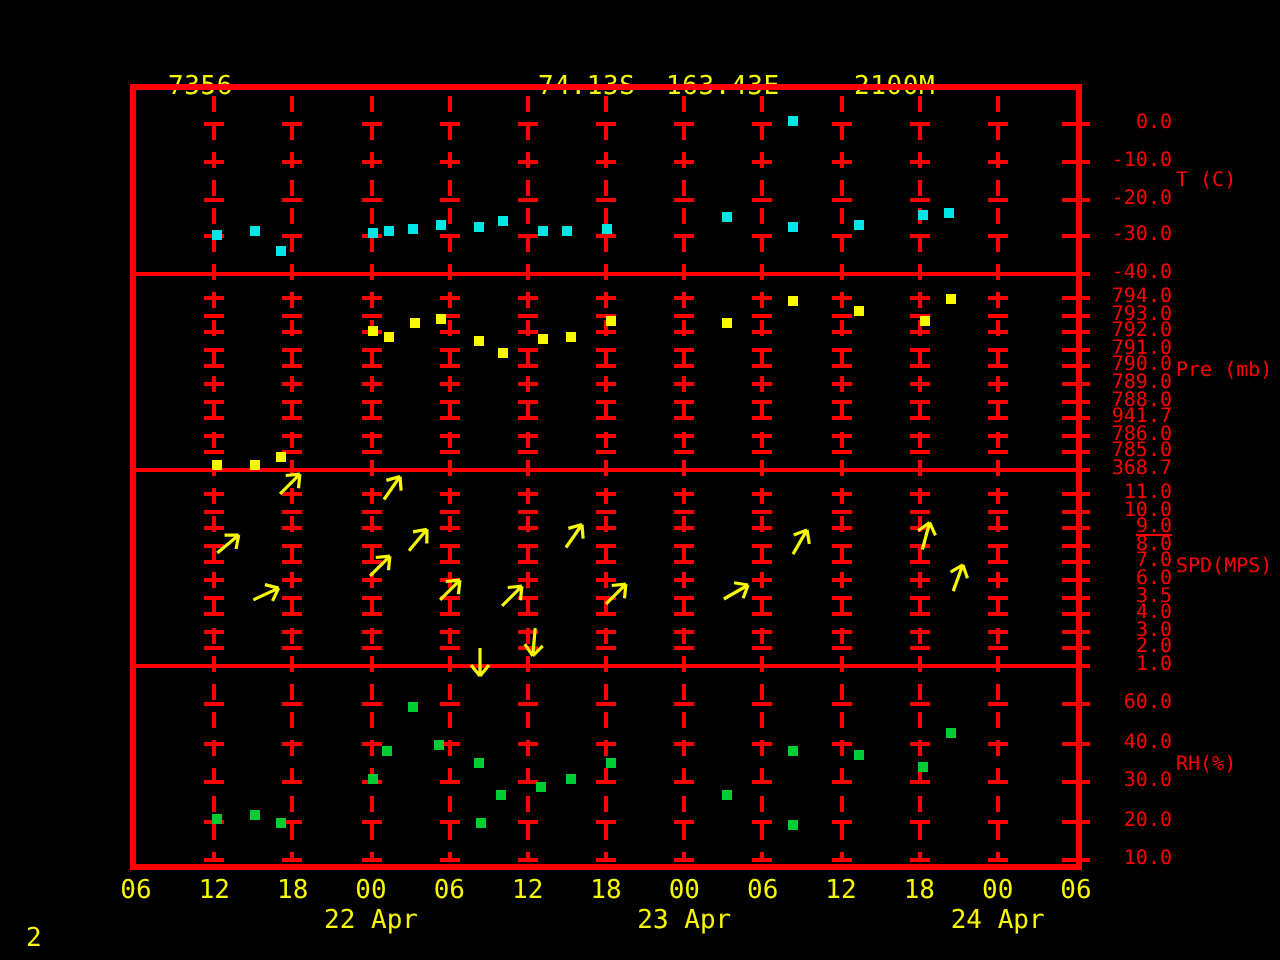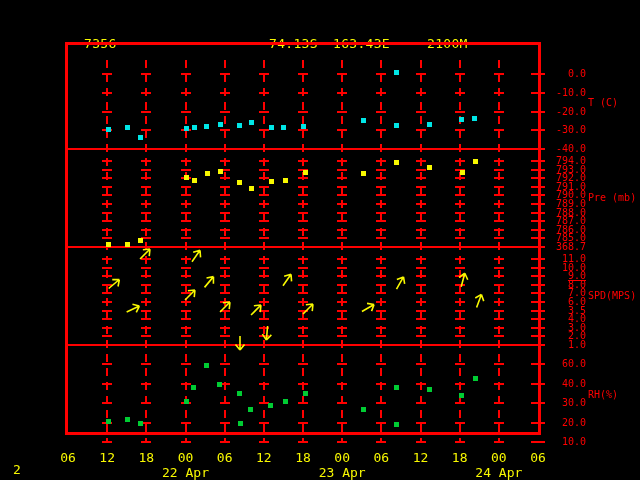--- a/index.html
+++ b/index.html
@@ -17,21 +17,21 @@
 </head>
 <body>
 
 <div id="screen">
   <span class="abs hdr" style="left:84px;top:8px">7356</span>
   <span class="abs hdr" style="left:269px;top:8px">74.13S</span>
   <span class="abs hdr" style="left:333px;top:8px">163.43E</span>
   <span class="abs hdr" style="left:427px;top:8px">2100M</span>
 
   <div id="plot-frame" class="abs"></div>
-  <div id="plot-area" class="abs" style="left:0;top:12px;width:640px;height:360px">
+  <div id="plot-area" class="abs" style="left:0;top:0;width:640px;height:360px">
       <div class="abs" style="left: 68px; top: 136px; width: 470px; height: 2px; background: rgb(255, 0, 0);"></div>
       <div class="abs" style="left: 68px; top: 234px; width: 470px; height: 2px; background: rgb(255, 0, 0);"></div>
       <div class="abs" style="left: 68px; top: 332px; width: 470px; height: 2px; background: rgb(255, 0, 0);"></div>
       <div class="abs" style="left: 106.167px; top: 48px; width: 2px; height: 382px; background: repeating-linear-gradient(rgb(255, 0, 0) 0px, rgb(255, 0, 0) 8px, transparent 8px, transparent 14px);"></div>
       <div class="abs" style="left: 102.167px; top: 61px; width: 10px; height: 2px; background: rgb(255, 0, 0);"></div>
       <div class="abs" style="left: 102.167px; top: 79.75px; width: 10px; height: 2px; background: rgb(255, 0, 0);"></div>
       <div class="abs" style="left: 102.167px; top: 98.5px; width: 10px; height: 2px; background: rgb(255, 0, 0);"></div>
       <div class="abs" style="left: 102.167px; top: 117.25px; width: 10px; height: 2px; background: rgb(255, 0, 0);"></div>
       <div class="abs" style="left: 102.167px; top: 136px; width: 10px; height: 2px; background: rgb(255, 0, 0);"></div>
       <div class="abs" style="left: 102.167px; top: 148px; width: 10px; height: 2px; background: rgb(255, 0, 0);"></div>
@@ -410,21 +410,21 @@
       <div class="abs rlab" style="left: 546px; top: 160.2px;">792.0</div>
       <div class="abs" style="left: 531px; top: 173.8px; width: 14px; height: 2px; background: rgb(255, 0, 0);"></div>
       <div class="abs rlab" style="left: 546px; top: 168.8px;">791.0</div>
       <div class="abs" style="left: 531px; top: 182.4px; width: 14px; height: 2px; background: rgb(255, 0, 0);"></div>
       <div class="abs rlab" style="left: 546px; top: 177.4px;">790.0</div>
       <div class="abs" style="left: 531px; top: 191px; width: 14px; height: 2px; background: rgb(255, 0, 0);"></div>
       <div class="abs rlab" style="left: 546px; top: 186px;">789.0</div>
       <div class="abs" style="left: 531px; top: 199.6px; width: 14px; height: 2px; background: rgb(255, 0, 0);"></div>
       <div class="abs rlab" style="left: 546px; top: 194.6px;">788.0</div>
       <div class="abs" style="left: 531px; top: 208.2px; width: 14px; height: 2px; background: rgb(255, 0, 0);"></div>
-      <div class="abs rlab" style="left: 546px; top: 203.2px;">787.0</div>
+      <div class="abs rlab" style="left: 546px; top: 203.2px;">941.7</div>
       <div class="abs" style="left: 531px; top: 216.8px; width: 14px; height: 2px; background: rgb(255, 0, 0);"></div>
       <div class="abs rlab" style="left: 546px; top: 211.8px;">786.0</div>
       <div class="abs" style="left: 531px; top: 225.4px; width: 14px; height: 2px; background: rgb(255, 0, 0);"></div>
       <div class="abs rlab" style="left: 546px; top: 220.4px;">785.0</div>
       <div class="abs" style="left: 531px; top: 234px; width: 14px; height: 2px; background: rgb(255, 0, 0);"></div>
       <div class="abs rlab" style="left: 546px; top: 229px;">368.7</div>
       <div class="abs pname" style="left: 588px; top: 180px;">Pre (mb)</div>
       <div class="abs" style="left: 531px; top: 246px; width: 14px; height: 2px; background: rgb(255, 0, 0);"></div>
       <div class="abs rlab" style="left: 546px; top: 241px;">11.0</div>
       <div class="abs" style="left: 531px; top: 254.6px; width: 14px; height: 2px; background: rgb(255, 0, 0);"></div>

